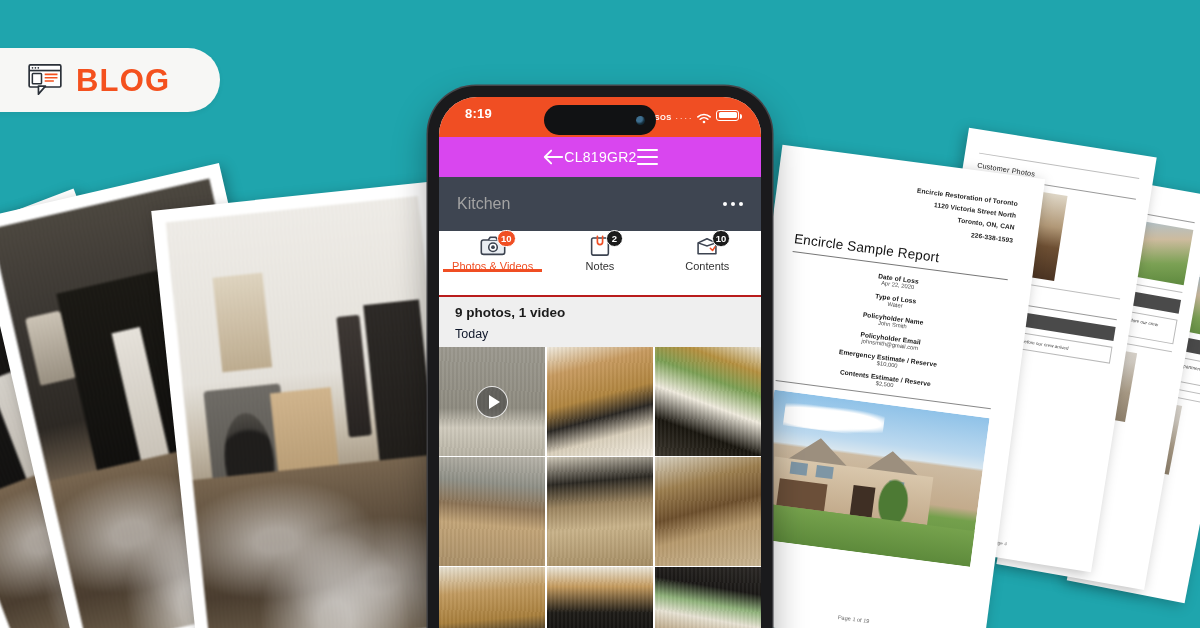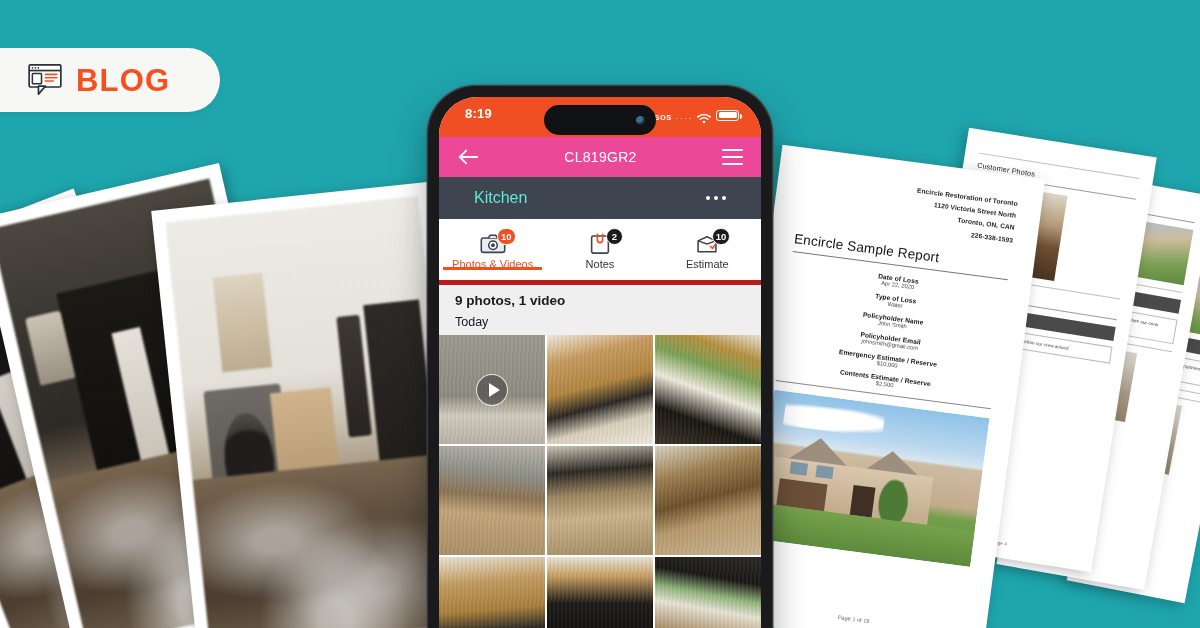--- a/index.html
+++ b/index.html
@@ -186,41 +186,41 @@
   .batt::before { content:""; position:absolute; inset: 1.5px; background:#fff; border-radius: 1.5px; }
   .batt::after { content:""; position:absolute; right: -3.6px; top: 3px; width: 2px; height: 5px; background:#fff; border-radius: 0 2px 2px 0; }
   .dynamic-island {
     position: absolute; left: 50%; top: 8px; transform: translateX(-50%);
     width: 112px; height: 30px; background: #111214; border-radius: 16px;
     display: flex; align-items: center; justify-content: flex-end; padding-right: 11px;
   }
   .cam { width: 9px; height: 9px; border-radius: 50%; background: radial-gradient(circle at 36% 32%, #3e6e8f 0 36%, #16303f 60%, #0a1419 100%); }
 
   .navbar {
-    height: 40px; background: #ec4899; flex: 0 0 auto;
-    display: flex; align-items: center; justify-content: space-between;
+    height: 40px; background: #d946ef; flex: 0 0 auto;
+    display: flex; align-items: center; justify-content: center;
     padding: 0 18px; color: #fff;
   }
   .nav-title { font-size: 14px; letter-spacing: .3px; }
   .back-arrow { width: 22px; height: 18px; position: relative; cursor: pointer; }
   .hamburger { width: 21px; display:flex; flex-direction: column; gap: 4.5px; cursor: pointer; }
   .hamburger i { display:block; height: 2.4px; background: #fff; border-radius: 1px; }
 
   .subhead {
-    height: 42px; background: #3E4551; flex: 0 0 auto;
+    height: 54px; background: #3E4551; flex: 0 0 auto;
     display: flex; align-items: center; justify-content: space-between;
-    padding: 0 35px; color: #5eead4;
+    padding: 0 18px; color: #a3a3a3;
   }
   .subhead-title { font-size: 16px; }
   .dots3 { display: flex; gap: 3.5px; cursor: pointer; }
   .dots3 i { width: 4.5px; height: 4.5px; border-radius: 50%; background: #fff; display:block; }
 
   .tabs {
     height: 66px; background: #fff; flex: 0 0 auto;
-    display: flex; align-items: center; border-bottom: 5px solid #b91c1c;
+    display: flex; align-items: flex-start; border-bottom: 2px solid #b91c1c;
   }
   .tab {
     flex: 1 0 0; min-width: 0;
     display: flex; flex-direction: column; align-items: center; justify-content: center;
     gap: 2px; position: relative; cursor: pointer; padding-top: 3px;
   }
   .tab-label { font-size: 11px; color: #333; white-space: nowrap; }
   .tab.active .tab-label { color: #F04E23; }
   .tab.active::after {
     content: ""; position: absolute; left: 4px; right: 4px; bottom: 0; height: 3px; background: #F04E23;
@@ -511,21 +511,21 @@
 
       <div class="tab">
         <span class="tab-ico">
           <svg viewBox="0 0 28 24" width="26" height="24">
             <path d="M4.4 8.6 L14 4.2 L23.6 8.6 L23.6 20.4 L4.4 20.4 Z" fill="#fff" stroke="#3c4350" stroke-width="1.7" stroke-linejoin="round"></path>
             <path d="M4.4 8.6 L14 12 L23.6 8.6" fill="none" stroke="#3c4350" stroke-width="1.5"></path>
             <path d="M17.6 14.4 L20 16.8 L22.6 13" stroke="#F04E23" stroke-width="1.7" fill="none" stroke-linecap="round" stroke-linejoin="round"></path>
           </svg>
           <span class="badge">10</span>
         </span>
-        <span class="tab-label">Estimate</span>
+        <span class="tab-label">Contents</span>
       </div>
 
     </div>
 
     <div class="count-bar">
       <div class="count-txt">9 photos, 1 video</div>
       <div class="day-txt">Today</div>
     </div>
 
     <div class="grid">

